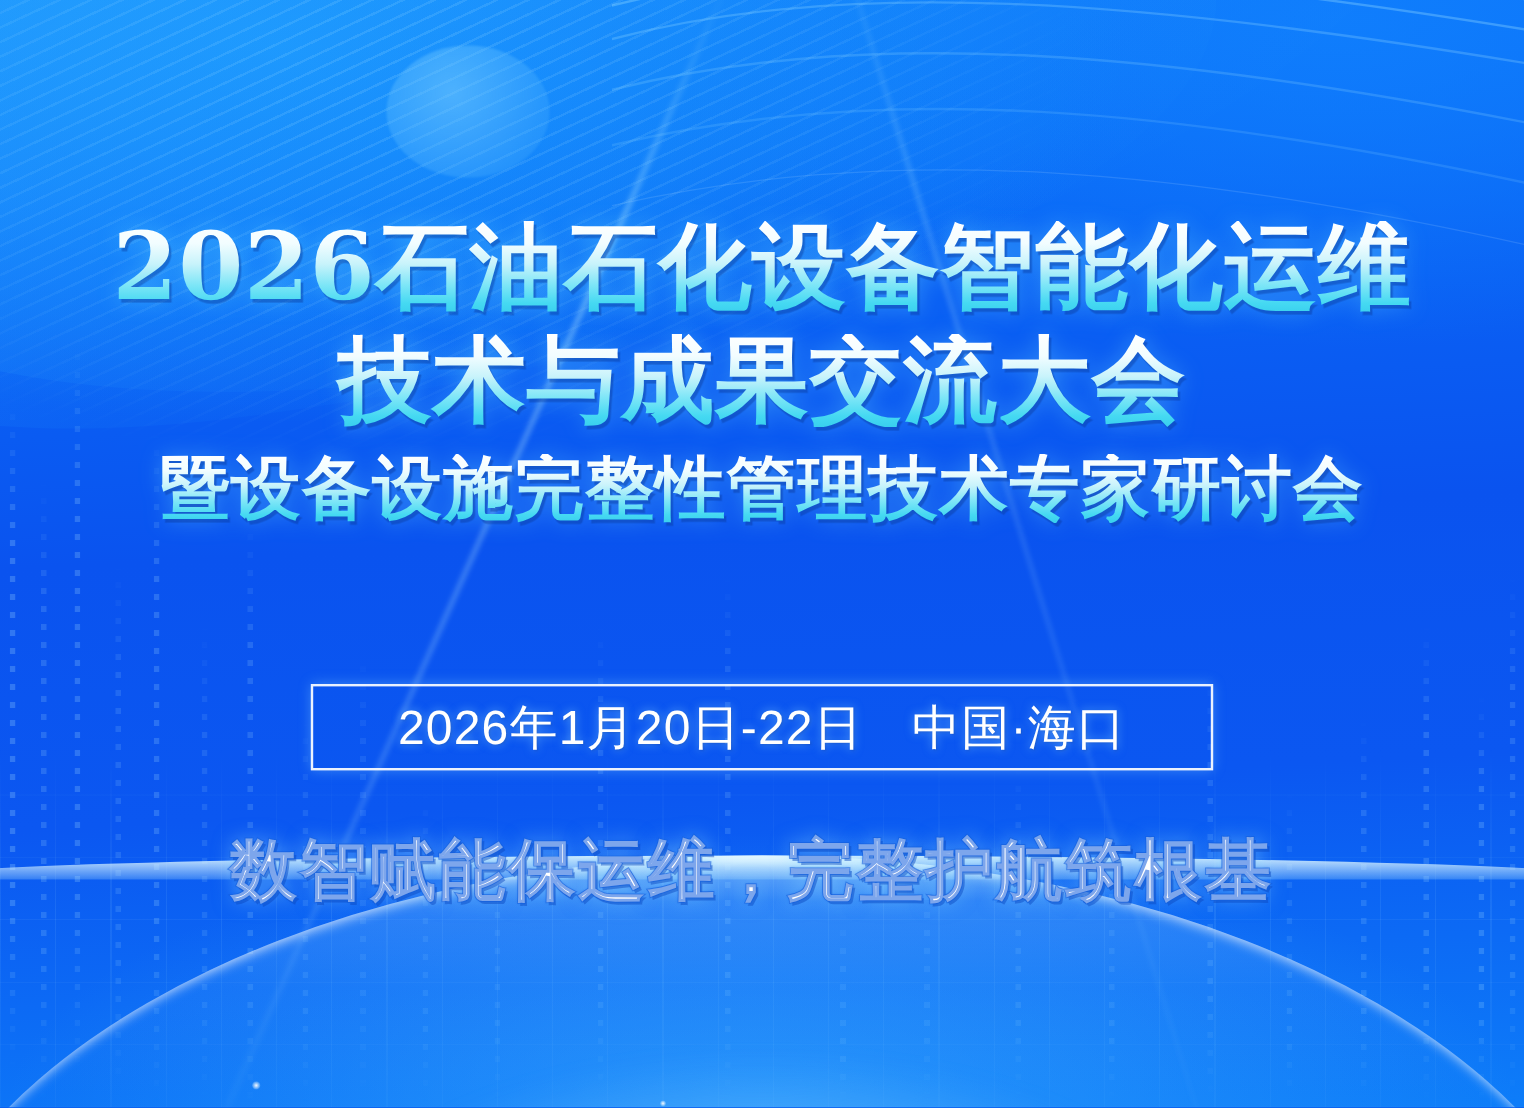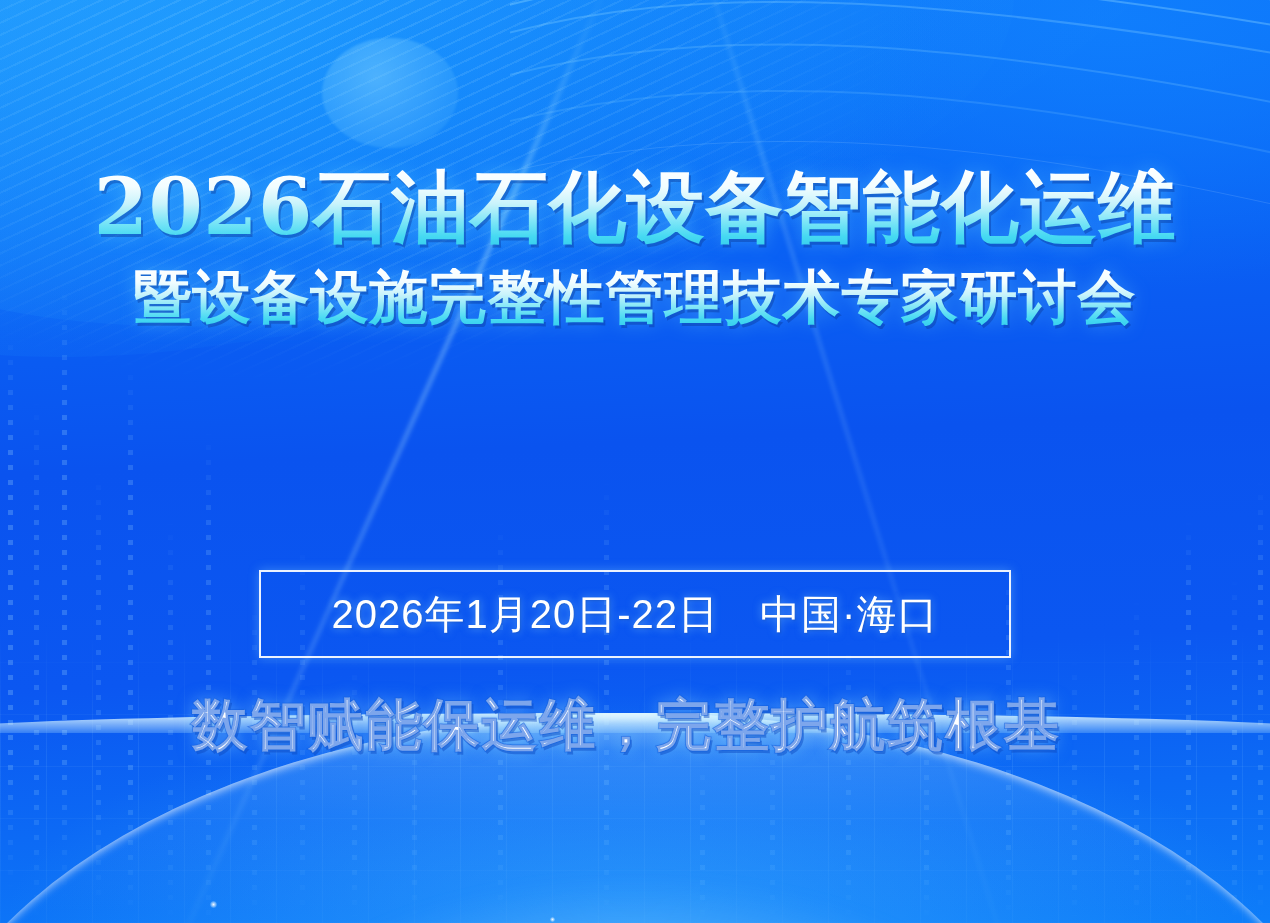--- a/index.html
+++ b/index.html
@@ -153,21 +153,21 @@
   
   .content {
     position: absolute;
     inset: 0;
     text-align: center;
   }
 
   .title-block { position: absolute; left: 0; right: 0; top: 168px; }
 
   .title-line {
-    margin: 0;
+    margin: 16px;
     font-family: "DejaVu Serif", "Liberation Serif", serif;
     font-weight: 700;
     letter-spacing: 0.5px;
     line-height: 1.0;
     background-image: linear-gradient(180deg,
         #ffffff 0%,
         #f2fdff 24%,
         #c8f3fb 46%,
         #7fe6f7 68%,
         #45d9f2 88%,
@@ -190,21 +190,21 @@
     letter-spacing: 1px;
   }
 
   
   .date-box {
     position: absolute;
     left: 50%;
     top: 570px;
     transform: translateX(-50%);
     width: 752px;
-    height: 88px;
+    height: 72px;
     border: 2px solid rgba(255,255,255,0.92);
     box-sizing: border-box;
     display: flex;
     align-items: center;
     justify-content: center;
     box-shadow: 0 0 10px rgba(150,225,255,0.35);
   }
   .date-text {
     color: #ffffff;
     font-size: 40px;
@@ -299,20 +299,21 @@
     <div class="bg-dome-glow"></div>
     <div class="bg-spark" style="left:300px; top:188px;"></div>
     <div class="bg-spark" style="left:640px; top:204px; width:5px; height:5px;"></div>
 
   </div>
 
   <div class="content">
 
     <div class="title-block">
       <h1 class="title-line title-1">2026石油石化设备智能化运维</h1>
+      <h1 class="title-line title-2">技术与成果交流大会</h1>
       <h2 class="title-line title-3">暨设备设施完整性管理技术专家研讨会</h2>
     </div>
 
     <div class="date-box">
       <span class="date-text">2026年1月20日-22日　中国·海口</span>
     </div>
 
     <p class="slogan">数智赋能保运维，完整护航筑根基</p>
 
   </div>

